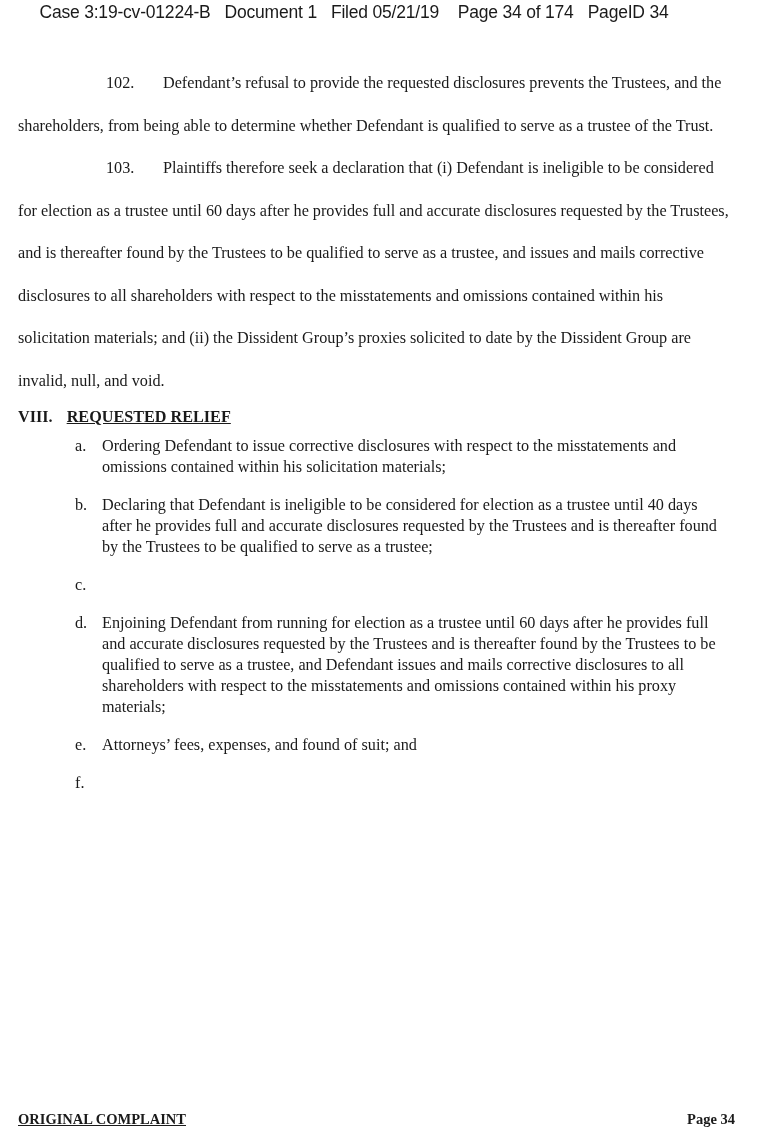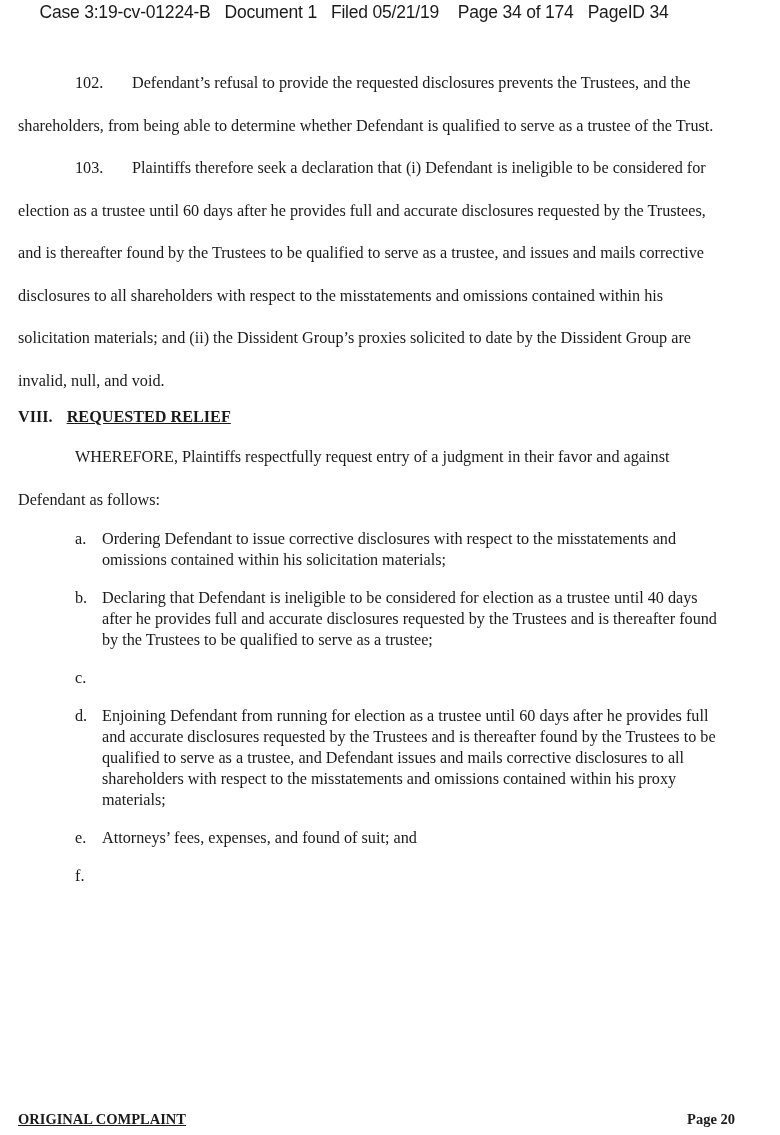--- a/index.html
+++ b/index.html
@@ -7,21 +7,21 @@
   .stamp {
     position: absolute; left: 0; top: 2px; width: 708px; text-align: center;
     font-family: "Liberation Sans", sans-serif; font-size: 17.5px; color: #1a1a1a;
     letter-spacing: -0.2px; white-space: pre;
   }
   .page {
     position: absolute; left: 18px; top: 62px; width: 712px;
     font-family: "Liberation Serif", serif; font-size: 16.2px;
   }
   .para { line-height: 42.5px; margin: 0; text-align: left; }
-  .para .num { display: inline-block; width: 57px; margin-left: 57px; }
+  .para .num { display: inline-block; width: 57px; margin-left: 88px; }
   .heading {
     text-align: left; font-weight: bold; font-size: 16.2px; line-height: 20px;
     margin: 5px 0 9px 0;
   }
   .heading .ul { text-decoration: underline; }
   .heading .roman { margin-right: 14px; }
   .wherefore { line-height: 42.5px; margin: 0; }
   .indent { display: inline-block; width: 57px; }
   ol.relief { list-style: none; margin: 8px 0 0 0; padding: 0; }
   ol.relief li { display: flex; line-height: 21px; margin-bottom: 17px; }
@@ -38,21 +38,20 @@
 <body>
 
 <div class="stamp"><span>Case 3:19-cv-01224-B</span>   <span>Document 1</span>   <span>Filed 05/21/19</span>    <span>Page 34 of 174</span>   <span>PageID 34</span></div>
 
 <div class="page">
   <p class="para"><span class="num">102.</span><span>Defendant’s refusal to provide the requested disclosures prevents the Trustees, and the shareholders, from being able to determine whether Defendant is qualified to serve as a trustee of the Trust.</span></p>
   <p class="para"><span class="num">103.</span><span>Plaintiffs therefore seek a declaration that (i) Defendant is ineligible to be considered for election as a trustee until 60 days after he provides full and accurate disclosures requested by the Trustees, and is thereafter found by the Trustees to be qualified to serve as a trustee, and issues and mails corrective disclosures to all shareholders with respect to the misstatements and omissions contained within his solicitation materials; and (ii) the Dissident Group’s proxies solicited to date by the Dissident Group are invalid, null, and void.</span></p>
 
   <div class="heading"><span class="roman">VIII.</span><span class="ul">REQUESTED RELIEF</span></div>
 
-  <p class="wherefore"><span class="indent"></span><span>WHEREFORE, Plaintiffs respectfully request entry of a judgment in their favor and against Defendant as follows:</span></p>
 
   <ol class="relief">
     <li>
         <span class="letter">a.</span>
         <span class="text">Ordering Defendant to issue corrective disclosures with respect to the misstatements and omissions contained within his solicitation materials;</span>
       </li>
     <li>
         <span class="letter">b.</span>
         <span class="text">Declaring that Defendant is ineligible to be considered for election as a trustee until 40 days after he provides full and accurate disclosures requested by the Trustees and is thereafter found by the Trustees to be qualified to serve as a trustee;</span>
       </li>
@@ -68,14 +67,14 @@
         <span class="text">Attorneys’ fees, expenses, and found of suit; and</span>
       </li>
     <li>
         <span class="letter">f.</span>
       </li>
   </ol>
 </div>
 
 <div class="footer">
   <span class="left">ORIGINAL COMPLAINT</span>
-  <span class="right">Page 20</span>
+  <span class="right">Page 34</span>
 </div>
 
 </body></html>

